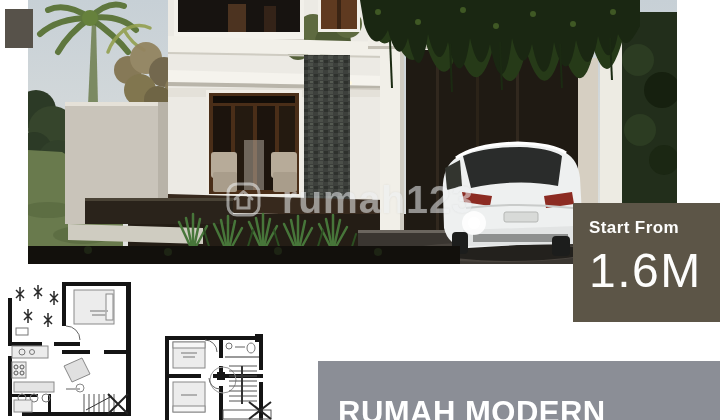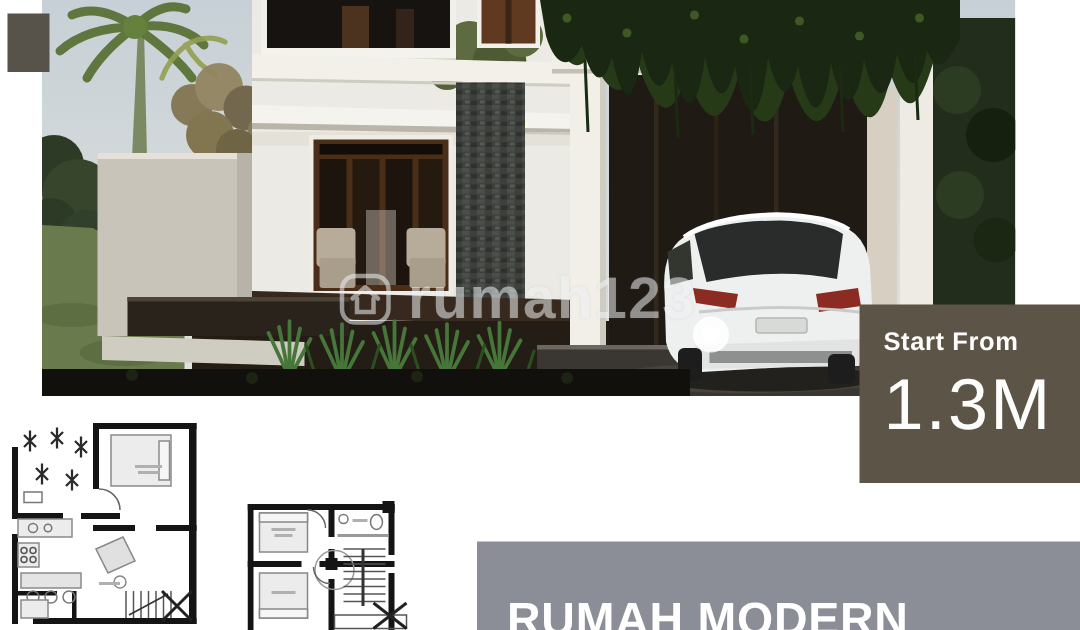--- a/index.html
+++ b/index.html
@@ -6,21 +6,21 @@
   *{box-sizing:border-box;}
   .canvas{
     position:relative;width:720px;height:420px;background:#ffffff;
     overflow:hidden;font-family:"Liberation Sans",sans-serif;
   }
   
   .photo{position:absolute;left:28px;top:0;width:649px;height:264px;overflow:hidden;}
   .photo svg{display:block;}
   
   .watermark{
-    position:absolute;left:198px;top:180px;display:flex;align-items:center;gap:11px;
+    position:absolute;left:198px;top:180px;display:flex;align-items:center;gap:21px;
     opacity:.55;color:#eef1f3;pointer-events:none;
   }
   .watermark .wm-text{
     font-size:39px;font-weight:700;letter-spacing:1px;line-height:1;
     text-shadow:0 0 2px rgba(120,120,120,.3);
   }
   
   .corner-tag{position:absolute;left:5px;top:9px;width:28px;height:39px;background:#57524a;}
   
   .price-box{
@@ -289,21 +289,21 @@
         <path d="M12,17 V26 H23 V17" fill="none" stroke="#eef1f3" stroke-width="3" stroke-linecap="round"></path>
       </svg>
       <span class="wm-text">rumah123</span>
     </div>
   </div>
 
   <div class="corner-tag"></div>
 
   <div class="price-box">
     <div class="price-label">Start From</div>
-    <div class="price-value">1.3M</div>
+    <div class="price-value">1.6M</div>
   </div>
 
   <svg class="plan plan-1" viewBox="0 0 132 138">
     <g fill="#141414">
       <rect x="118" y="0" width="5" height="134"></rect>
       <rect x="54" y="0" width="69" height="4"></rect>
       <rect x="0" y="16" width="4" height="46"></rect>
       <rect x="0" y="74" width="4" height="60"></rect>
       <rect x="0" y="60" width="34" height="4"></rect>
         <rect x="46" y="60" width="26" height="4"></rect>

